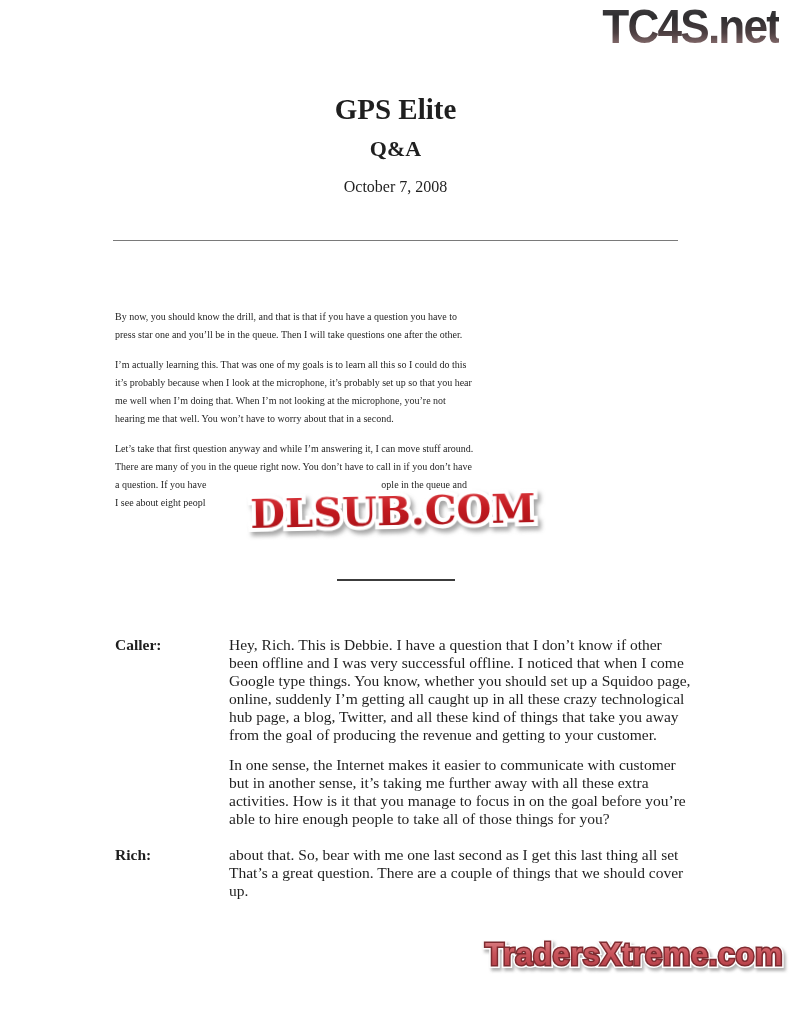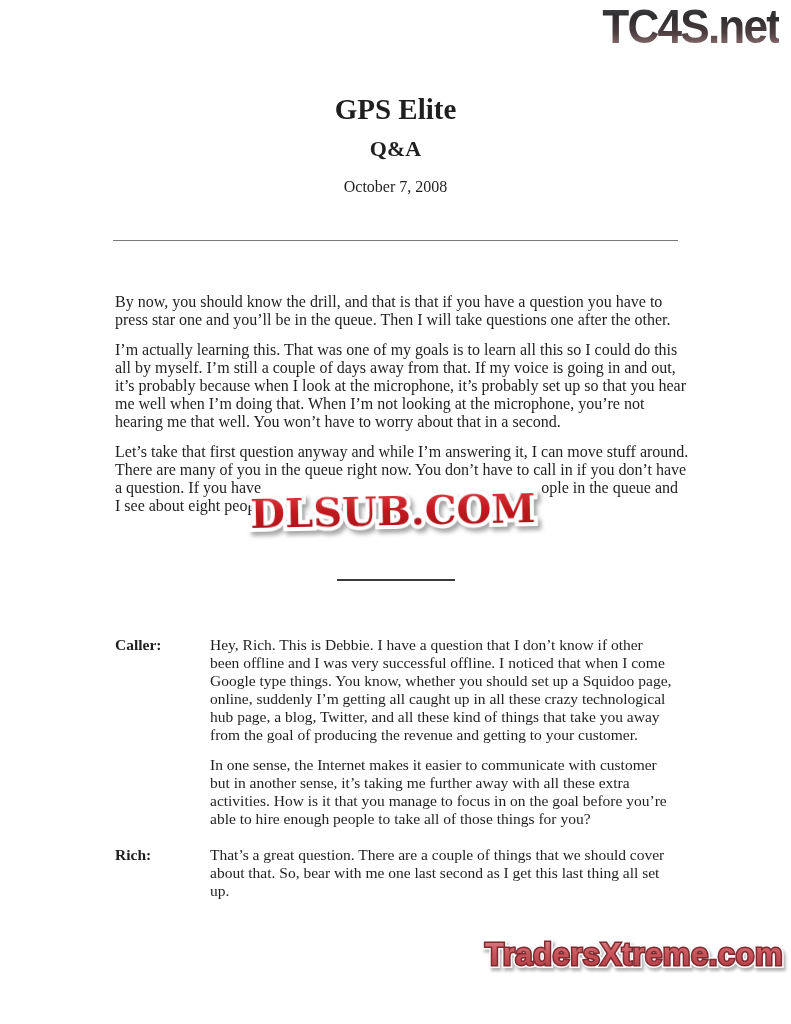--- a/index.html
+++ b/index.html
@@ -22,21 +22,21 @@
   }
 
   
   .doc-title   { position:absolute; top:92px;  left:0; width:100%; text-align:center; font-weight:bold; font-size:29px; line-height:34px; }
   .doc-subtitle{ position:absolute; top:136px; left:0; width:100%; text-align:center; font-weight:bold; font-size:22px; line-height:26px; }
   .doc-date    { position:absolute; top:177px; left:0; width:100%; text-align:center; font-size:16px;  line-height:20px; }
 
   .rule { position:absolute; top:240px; left:113px; width:565px; height:1px; background:var(--rule_gray,#7a7a7a); }
 
   
-  .intro { position:absolute; left:115px; top:293px; width:566px; font-size:16px; }
+  .intro { position:absolute; left:115px; top:308px; width:566px; font-size:10px; }
   .tline { white-space:pre; line-height:18px; height:18px; }
   .para + .para { margin-top:12px; }
 
   
   .watermark {
     position:absolute; left:250px; top:483px; width:286px; height:58px;
     transform:rotate(-1.2deg);
     filter:drop-shadow(3px 4px 2px rgba(95,95,95,0.55));
     z-index:5; pointer-events:none;
   }
@@ -48,21 +48,21 @@
   .wm.back  { -webkit-text-stroke:8px #ffffff; color:#ffffff; }
   .wm.front {
     background:linear-gradient(180deg,var(--watermark_red_light,#e4454b) 0%, var(--watermark_red,#c2191f) 48%, #9e1016 100%);
     -webkit-background-clip:text; background-clip:text; color:transparent;
   }
 
   .short-divider { position:absolute; left:337px; top:579px; width:118px; height:2px; background:var(--divider_dark,#3c3c3c); }
 
   
   .dialogue { position:absolute; left:115px; top:636px; width:566px; font-size:15.5px; }
-  .turn { display:grid; grid-template-columns:95px 1fr; }
+  .turn { display:grid; grid-template-columns:95px 1fr;gap:19px; }
   .turn + .turn { margin-top:18px; }
   .speaker { font-weight:bold; line-height:18px; }
 
   
   .footer-logo {
     position:absolute; top:938px; right:8px; width:320px; height:36px;
     font-family:"Liberation Sans","DejaVu Sans",sans-serif; font-weight:bold;
     font-size:31px; line-height:34px; letter-spacing:0.5px;
     filter:drop-shadow(2px 3px 1.5px rgba(130,130,130,0.6));
   }
@@ -87,21 +87,20 @@
 
   <div class="rule"></div>
 
   <div class="intro">
     <div class="para">
         <div class="tline">By now, you should know the drill, and that is that if you have a question you have to</div>
         <div class="tline">press star one and you’ll be in the queue. Then I will take questions one after the other.</div>
       </div>
     <div class="para">
         <div class="tline">I’m actually learning this. That was one of my goals is to learn all this so I could do this</div>
-        <div class="tline">all by myself. I’m still a couple of days away from that. If my voice is going in and out,</div>
         <div class="tline">it’s probably because when I look at the microphone, it’s probably set up so that you hear</div>
         <div class="tline">me well when I’m doing that. When I’m not looking at the microphone, you’re not</div>
         <div class="tline">hearing me that well. You won’t have to worry about that in a second.</div>
       </div>
     <div class="para">
         <div class="tline">Let’s take that first question anyway and while I’m answering it, I can move stuff around.</div>
         <div class="tline">There are many of you in the queue right now. You don’t have to call in if you don’t have</div>
         <div class="tline">a question. If you have                                                                      ople in the queue and</div>
         <div class="tline">I see about eight peopl</div>
       </div>
@@ -131,22 +130,22 @@
             <div class="tline">but in another sense, it’s taking me further away with all these extra</div>
             <div class="tline">activities. How is it that you manage to focus in on the goal before you’re</div>
             <div class="tline">able to hire enough people to take all of those things for you?</div>
           </div>
       </div>
     </div>
     <div class="turn">
       <div class="speaker">Rich:</div>
       <div class="speech">
         <div class="para">
+            <div class="tline">about that. So, bear with me one last second as I get this last thing all set</div>
             <div class="tline">That’s a great question. There are a couple of things that we should cover</div>
-            <div class="tline">about that. So, bear with me one last second as I get this last thing all set</div>
             <div class="tline">up.</div>
           </div>
       </div>
     </div>
   </div>
 
   <div class="footer-logo">
     <span class="fl back">TradersXtreme.com</span>
     <span class="fl mid">TradersXtreme.com</span>
     <span class="fl front">TradersXtreme.com</span>

